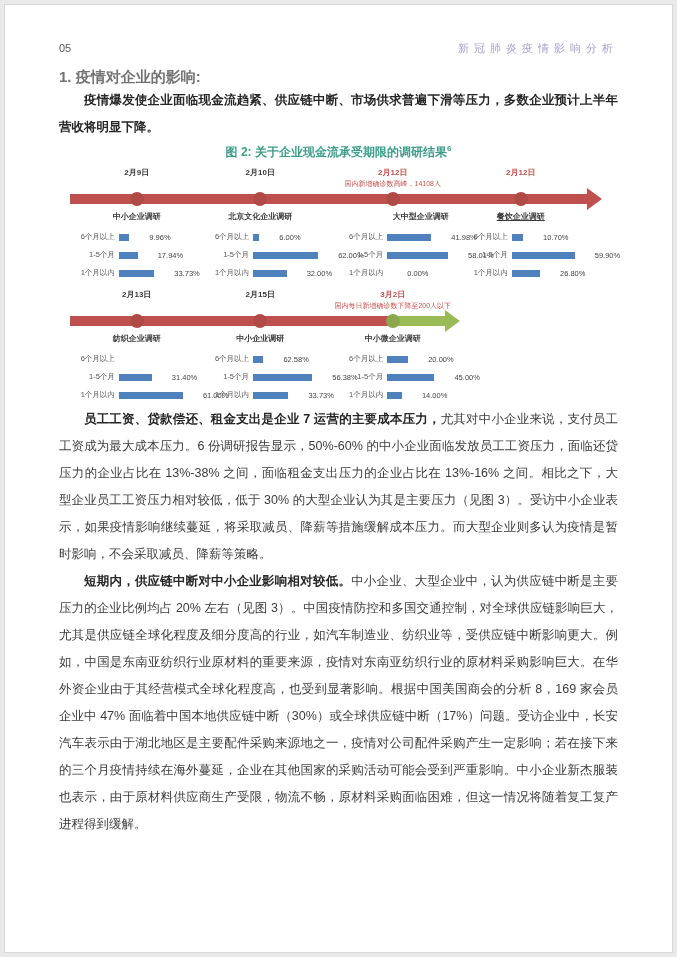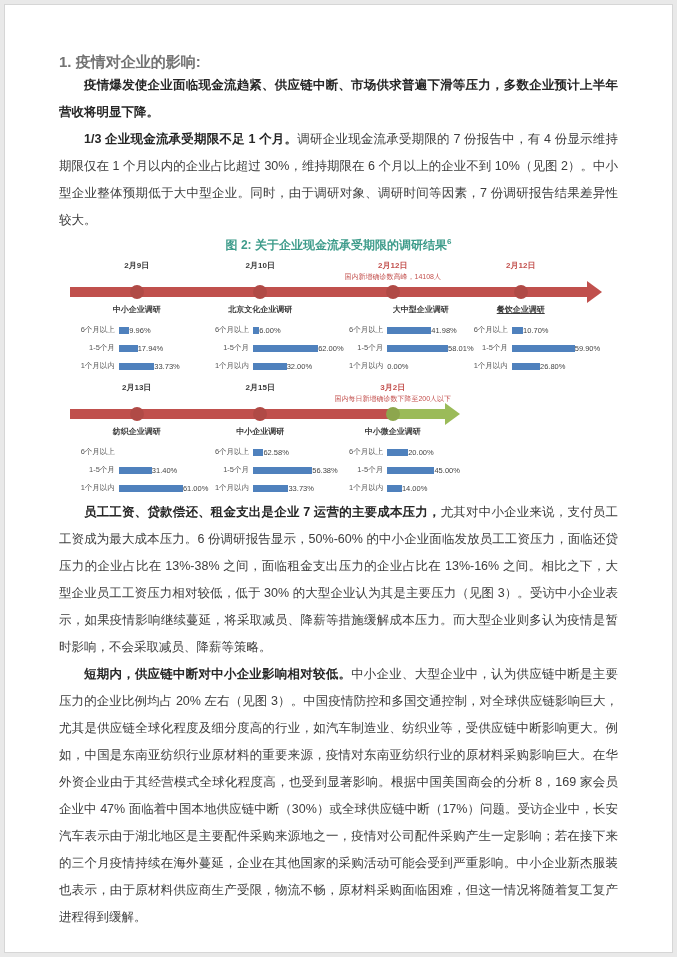--- a/index.html
+++ b/index.html
@@ -34,33 +34,36 @@
           width:max-content;max-width:190px;}
   .m-date{font-size:8px;font-weight:bold;color:#3a3a3a;}
   .m-date.red{color:#c3514e;}
   .m-note{font-size:7px;color:#c3514e;margin-top:1px;}
   .m-label{position:absolute;top:45px;transform:translateX(-50%);font-size:8px;
            font-weight:600;color:#3a3a3a;width:max-content;}
   .bar-group{position:absolute;top:62px;}
   .bar-row{display:flex;align-items:center;height:18px;}
   .bar-label{width:38px;text-align:right;font-size:7.5px;color:#555;flex:none;margin-right:4px;}
   .bar{height:7px;background:#4f81bd;flex:none;}
-  .bar-value{font-size:7.5px;color:#444;margin-left:0;white-space:nowrap;}
+  .bar-value{font-size:7.5px;color:#444;margin-left:20px;white-space:nowrap;}
 </style>
 </head>
 <body>
 
 <div class="page">
 
+  <div class="page-header">
+    <span class="page-num">05</span>
+    <span class="header-title">新冠肺炎疫情影响分析</span>
+  </div>
 
   <div class="section-heading">1. 疫情对企业的影响:</div>
 
   <p class="body-text p-first"><b>疫情爆发使企业面临现金流趋紧、供应链中断、市场供求普遍下滑等压力，多数企业预计上半年营收将明显下降。</b><span></span></p>
 
-  <p class="body-text"><b>1/3 企业现金流承受期限不足 1 个月。</b><span>调研企业现金流承受期限的 7 份报告中，有 4 份显示维持期限仅在 1 个月以内的企业占比超过 30%，维持期限在 6 个月以上的企业不到 10%（见图 2）。中小型企业整体预期低于大中型企业。同时，由于调研对象、调研时间等因素，7 份调研报告结果差异性较大。</span></p>
 
   <div class="fig-title"><span>图 2: 关于企业现金流承受期限的调研结果</span><sup>6</sup></div>
 
   <div class="figure-chart">
       <div class="timeline-row">
         <div class="arrow-bar red" style="left: 2%; width: 92.5%;"></div>
         <div class="arrow-head red" style="left: 94.5%;"></div>
         <div class="m-head" style="left: 13.9%;">
           <div class="m-date">2月9日</div>
         </div>

